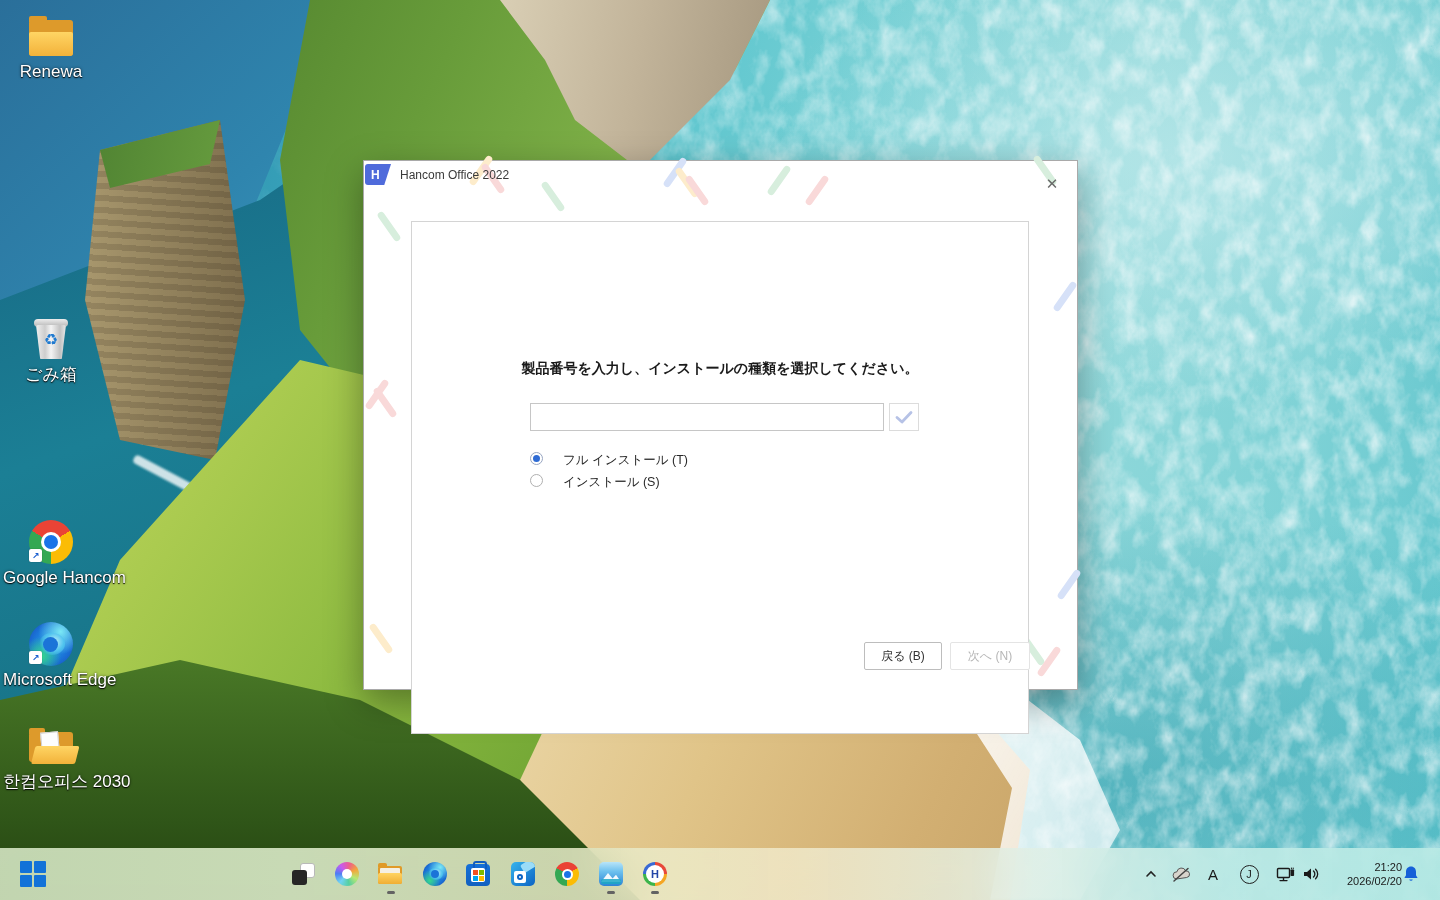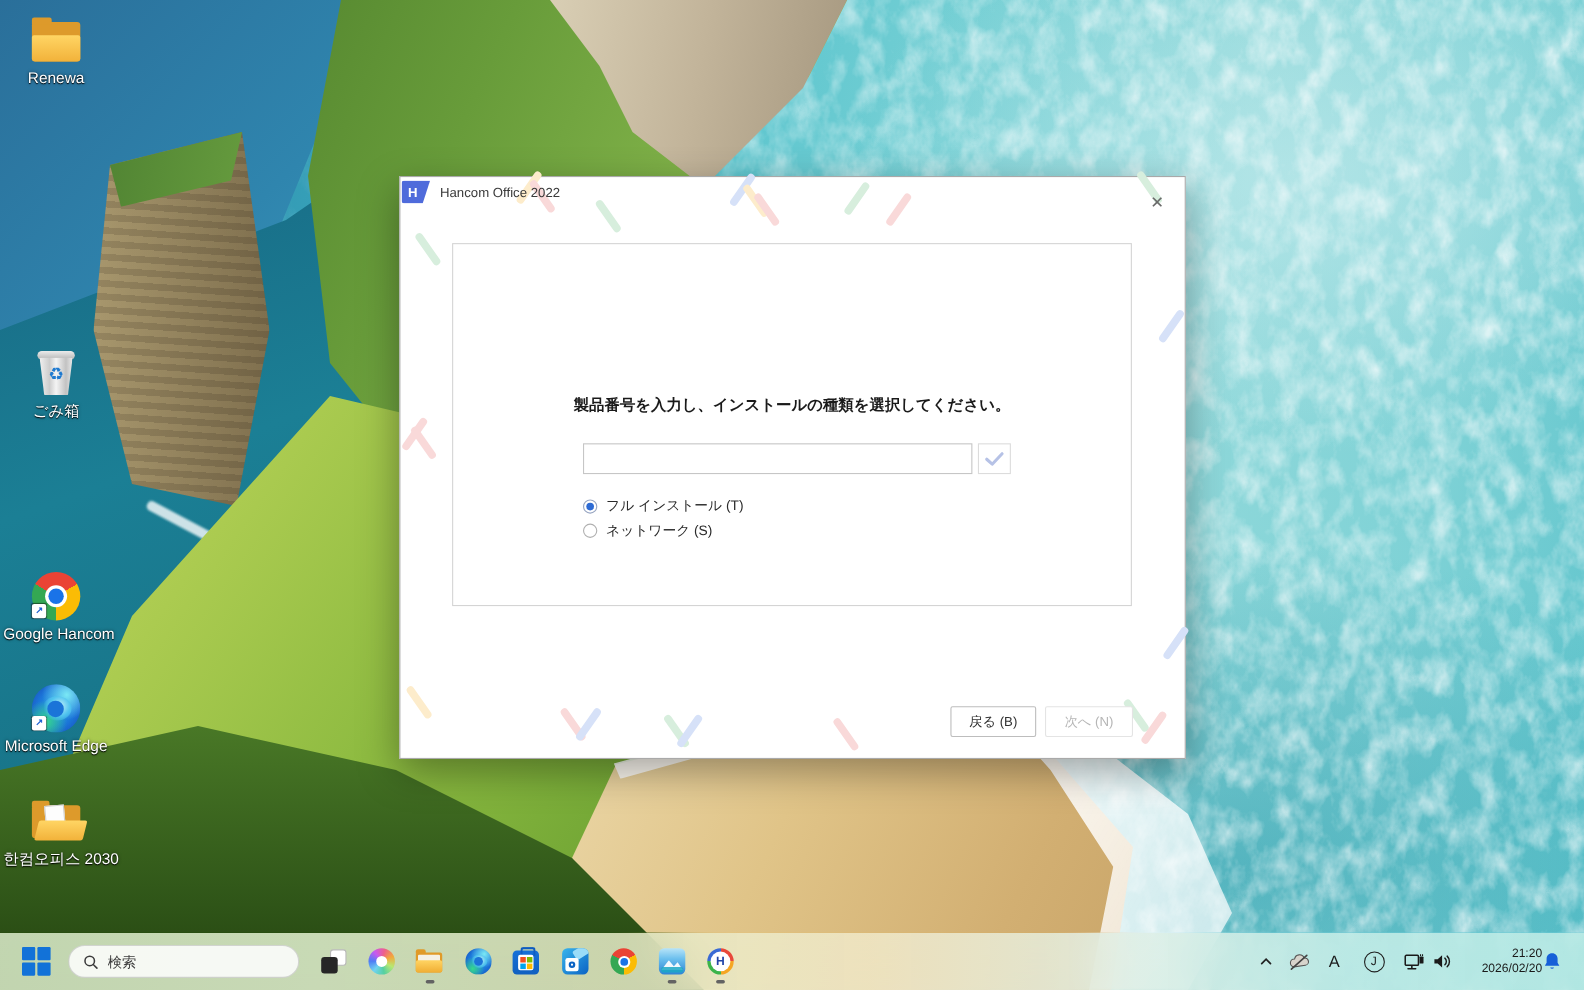--- a/index.html
+++ b/index.html
@@ -43,21 +43,21 @@
     background:linear-gradient(115deg,#ecd9ab 0%,#e0c488 40%,#d2af72 75%,#c8a468 100%);
     clip-path:polygon(80px 55px,220px 20px,360px 22px,480px 50px,550px 130px,530px 260px,120px 260px,40px 140px)}
   .foam-edge{left:470px;top:628px;width:500px;height:90px;background:rgba(255,255,255,.85);filter:blur(1px);
     clip-path:polygon(88px 66px,228px 28px,362px 30px,462px 48px,458px 62px,360px 44px,230px 42px,94px 80px)}
   .foam-band{left:880px;top:640px;width:300px;height:260px;filter:blur(1.5px);
     background:linear-gradient(120deg,rgba(255,255,255,.97),rgba(255,255,255,.6));
     clip-path:polygon(50px 32px,130px 46px,200px 100px,240px 190px,200px 260px,110px 260px,132px 148px,75px 60px)}
 
   
   .dicon{position:absolute;left:3px;width:96px;display:flex;flex-direction:column;align-items:center;z-index:20}
-  .dlabel{margin-top:4px;max-width:96px;text-align:center;font-size:14px;line-height:1.15;color:#fff;
+  .dlabel{margin-top:4px;max-width:96px;text-align:center;font-size:17px;line-height:1.15;color:#fff;
     text-shadow:0 1px 1px rgba(0,0,0,.95),0 0 3px rgba(0,0,0,.65);white-space:nowrap}
   .art{position:relative;width:48px;height:44px}
   
   .fold-back{position:absolute;left:2px;top:6px;right:2px;bottom:2px;background:#dd9a2b;border-radius:3px}
   .fold-back::before{content:"";position:absolute;left:0;top:-4px;width:18px;height:6px;background:#dd9a2b;border-radius:2px 2px 0 0}
   .fold-front{position:absolute;left:2px;right:2px;bottom:2px;height:24px;background:linear-gradient(180deg,#ffd564,#f2b23a);border-radius:2px 2px 3px 3px}
   
   .mon-frame{position:absolute;left:2px;top:2px;width:44px;height:30px;background:#414141;border-radius:2px}
   .mon-screen{position:absolute;left:4px;top:4px;width:40px;height:26px;background:linear-gradient(135deg,#56d4f6,#1277c8)}
   .mon-neck{position:absolute;left:20px;top:32px;width:8px;height:5px;background:#7d7d7d}
@@ -109,27 +109,27 @@
   .pp{position:absolute;width:34px;height:7px;border-radius:4px;z-index:1}
   .d1{transform:rotate(-55deg)}.d2{transform:rotate(55deg)}
   .c-g{background:#d7eedd}.c-p{background:#f9d9d9}.c-b{background:#d6e1f8}.c-y{background:#fdeccb}
   .dlg-titlebar{position:absolute;left:0;top:0;right:0;height:28px;z-index:3}
   .hlogo{position:absolute;left:1px;top:3px;width:26px;height:21px;background:#4f6bdb;border-radius:3px 0 0 3px;
     clip-path:polygon(0 0,100% 0,74% 100%,0 100%);color:#fff;font-weight:bold;font-size:12px;
     display:flex;align-items:center;padding-left:6px}
   .dlg-title{position:absolute;left:36px;top:7px;font-size:12px;color:#3a3a3a}
   .dlg-close{position:absolute;right:14px;top:12px;width:22px;height:22px;display:flex;align-items:center;justify-content:center;
     color:#6a6a6a;font-size:15px;cursor:pointer;z-index:4}
-  .panel{position:absolute;left:47px;top:60px;width:618px;height:330px;background:#fff;border:1px solid #d4d4d4;z-index:2}
+  .panel{position:absolute;left:47px;top:60px;width:618px;height:513px;background:#fff;border:1px solid #d4d4d4;z-index:2}
   .panel-heading{position:absolute;left:0;right:0;top:138px;text-align:center;font-size:14px;font-weight:bold;color:#1a1a1a}
   .pn-input{position:absolute;left:118px;top:181px;width:354px;height:28px;border:1px solid #c6c6c6;background:#fff;
     padding:0 8px;font-size:12px;color:#222;outline:none}
   .pn-check{position:absolute;left:477px;top:181px;width:30px;height:28px;border:1px solid #dcdcdc;background:#fff;
     display:flex;align-items:center;justify-content:center;cursor:default}
-  .radio-row{position:absolute;left:118px;display:flex;align-items:center;gap:8px;height:16px}
+  .radio-row{position:absolute;left:118px;display:flex;gap:20px;height:16px}
   .radio{width:13px;height:13px;border-radius:50%;border:1px solid #b0b0b0;background:#fff;position:relative}
   .radio.sel{border-color:#98a6c2}
   .radio.sel::after{content:"";position:absolute;inset:2px;border-radius:50%;background:#2e6bd4}
   .radio-label{font-size:12.5px;color:#2a2a2a}
   .dlg-btn{position:absolute;top:481px;height:28px;background:#fff;font-size:12px;border-radius:2px;
     display:flex;align-items:center;justify-content:center;z-index:3;cursor:pointer}
   .btn-back{left:500px;width:78px;border:1px solid #bdbdbd;color:#333}
   .btn-next{left:586px;width:80px;border:1px solid #e4e4e4;color:#b6b6b6;cursor:default}
 
   
@@ -309,43 +309,36 @@
         <svg width="18" height="14" viewBox="0 0 18 14">
           <path d="M2 7.5 L7 12 L16 2.5" stroke="#b6c2e6" stroke-width="2.8" fill="none" stroke-linecap="round" stroke-linejoin="round"></path>
         </svg>
       </div>
       <div class="radio-row" style="top:230px">
         <span class="radio sel"></span>
         <span class="radio-label">フル インストール (T)</span>
       </div>
       <div class="radio-row" style="top:252px">
         <span class="radio"></span>
-        <span class="radio-label">ネットワーク (S)</span>
+        <span class="radio-label">インストール (S)</span>
       </div>
     </div>
 
     <div class="dlg-btn btn-back">戻る (B)</div>
     <div class="dlg-btn btn-next">次へ (N)</div>
   </div>
 
   <div class="taskbar">
     <div class="tb start">
         <span></span>
         <span></span>
         <span></span>
         <span></span>
       </div>
 
-    <label class="tb search-pill">
-      <svg width="15" height="15" viewBox="0 0 16 16">
-        <circle cx="7" cy="7" r="4.6" stroke="#3c3c3c" stroke-width="1.5" fill="none"></circle>
-        <line x1="10.4" y1="10.4" x2="14" y2="14" stroke="#3c3c3c" stroke-width="1.5" stroke-linecap="round"></line>
-      </svg>
-      <input type="text" placeholder="検索" style="">
-    </label>
 
     <div class="tb tbi tv" style="left:290px">
       <span class="b"></span>
         <span class="f"></span>
       </div>
     <div class="tb tbi" style="left:334px">
       <div class="cop"></div>
       </div>
     <div class="tb tbi" style="left:378px">
       <div class="fx">

